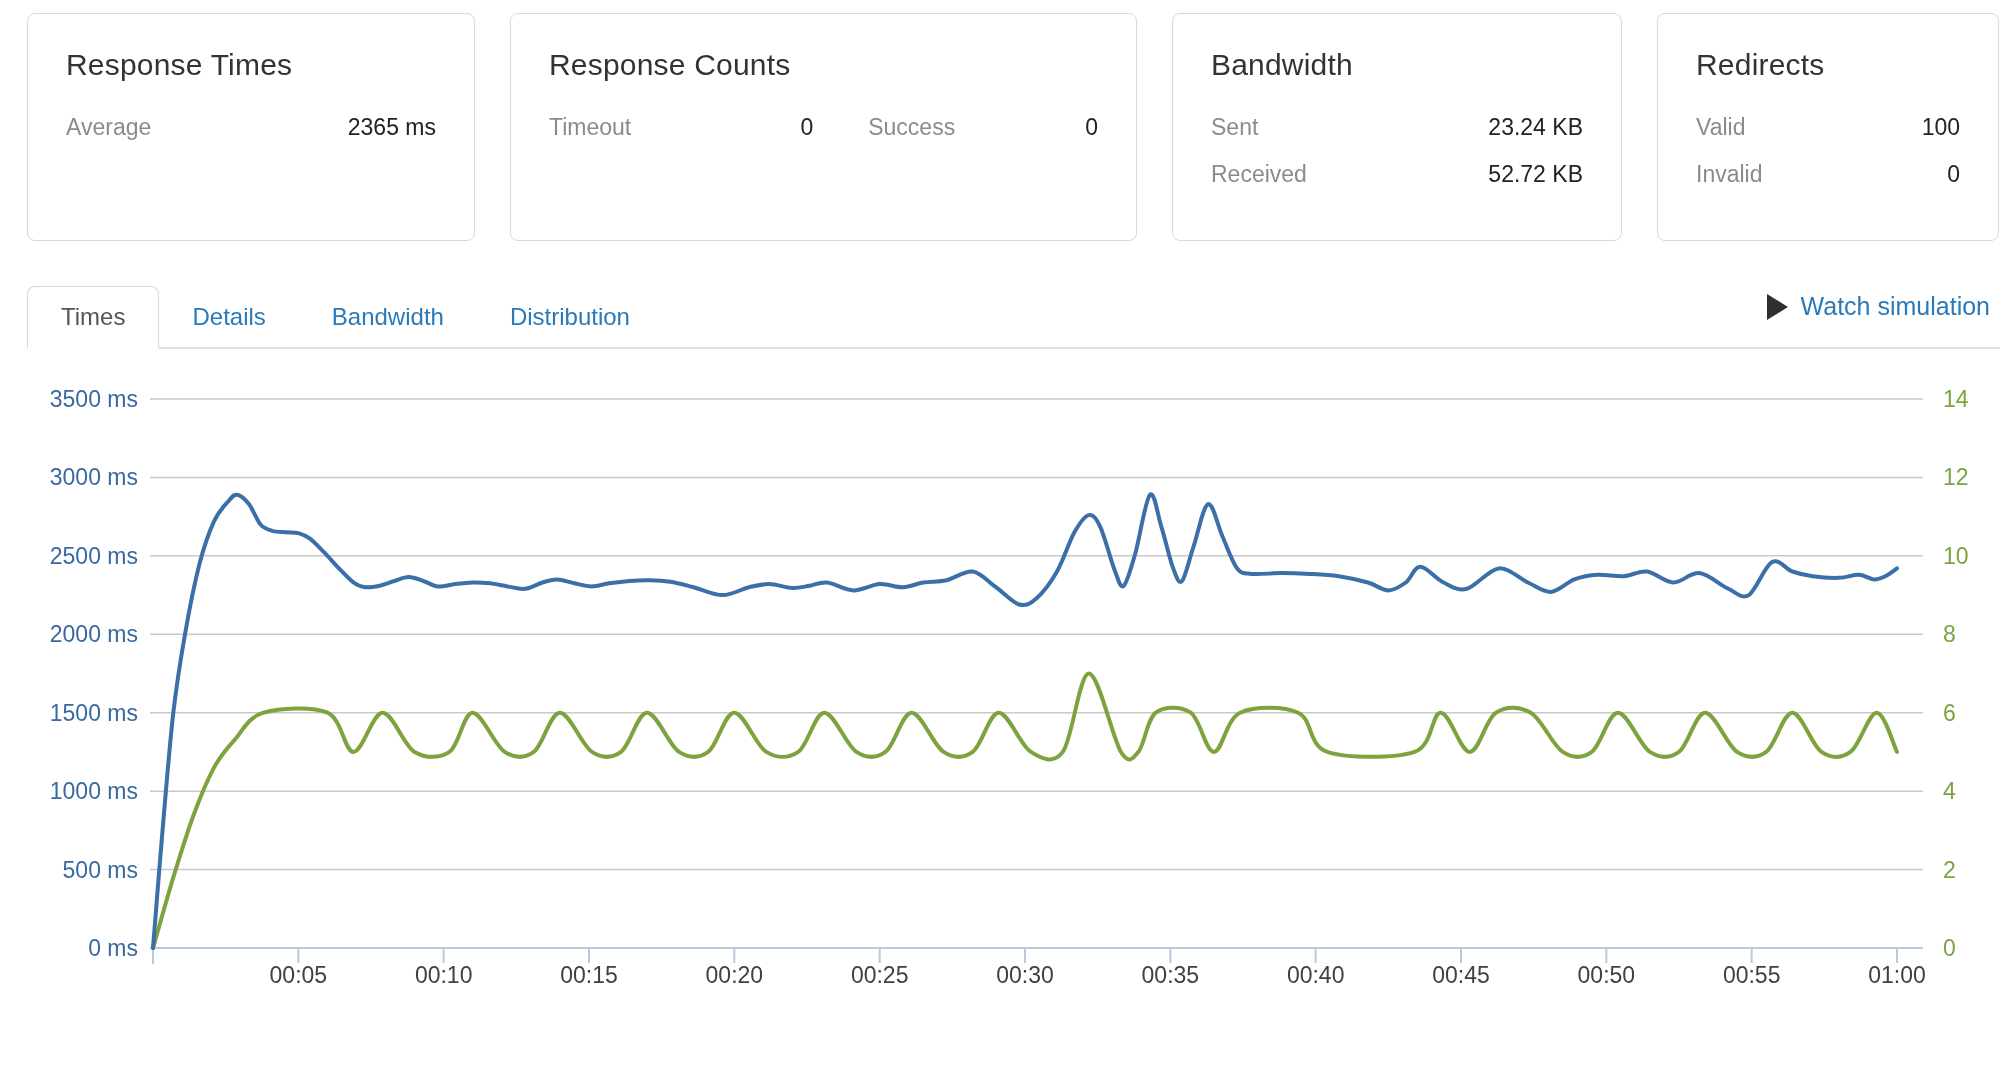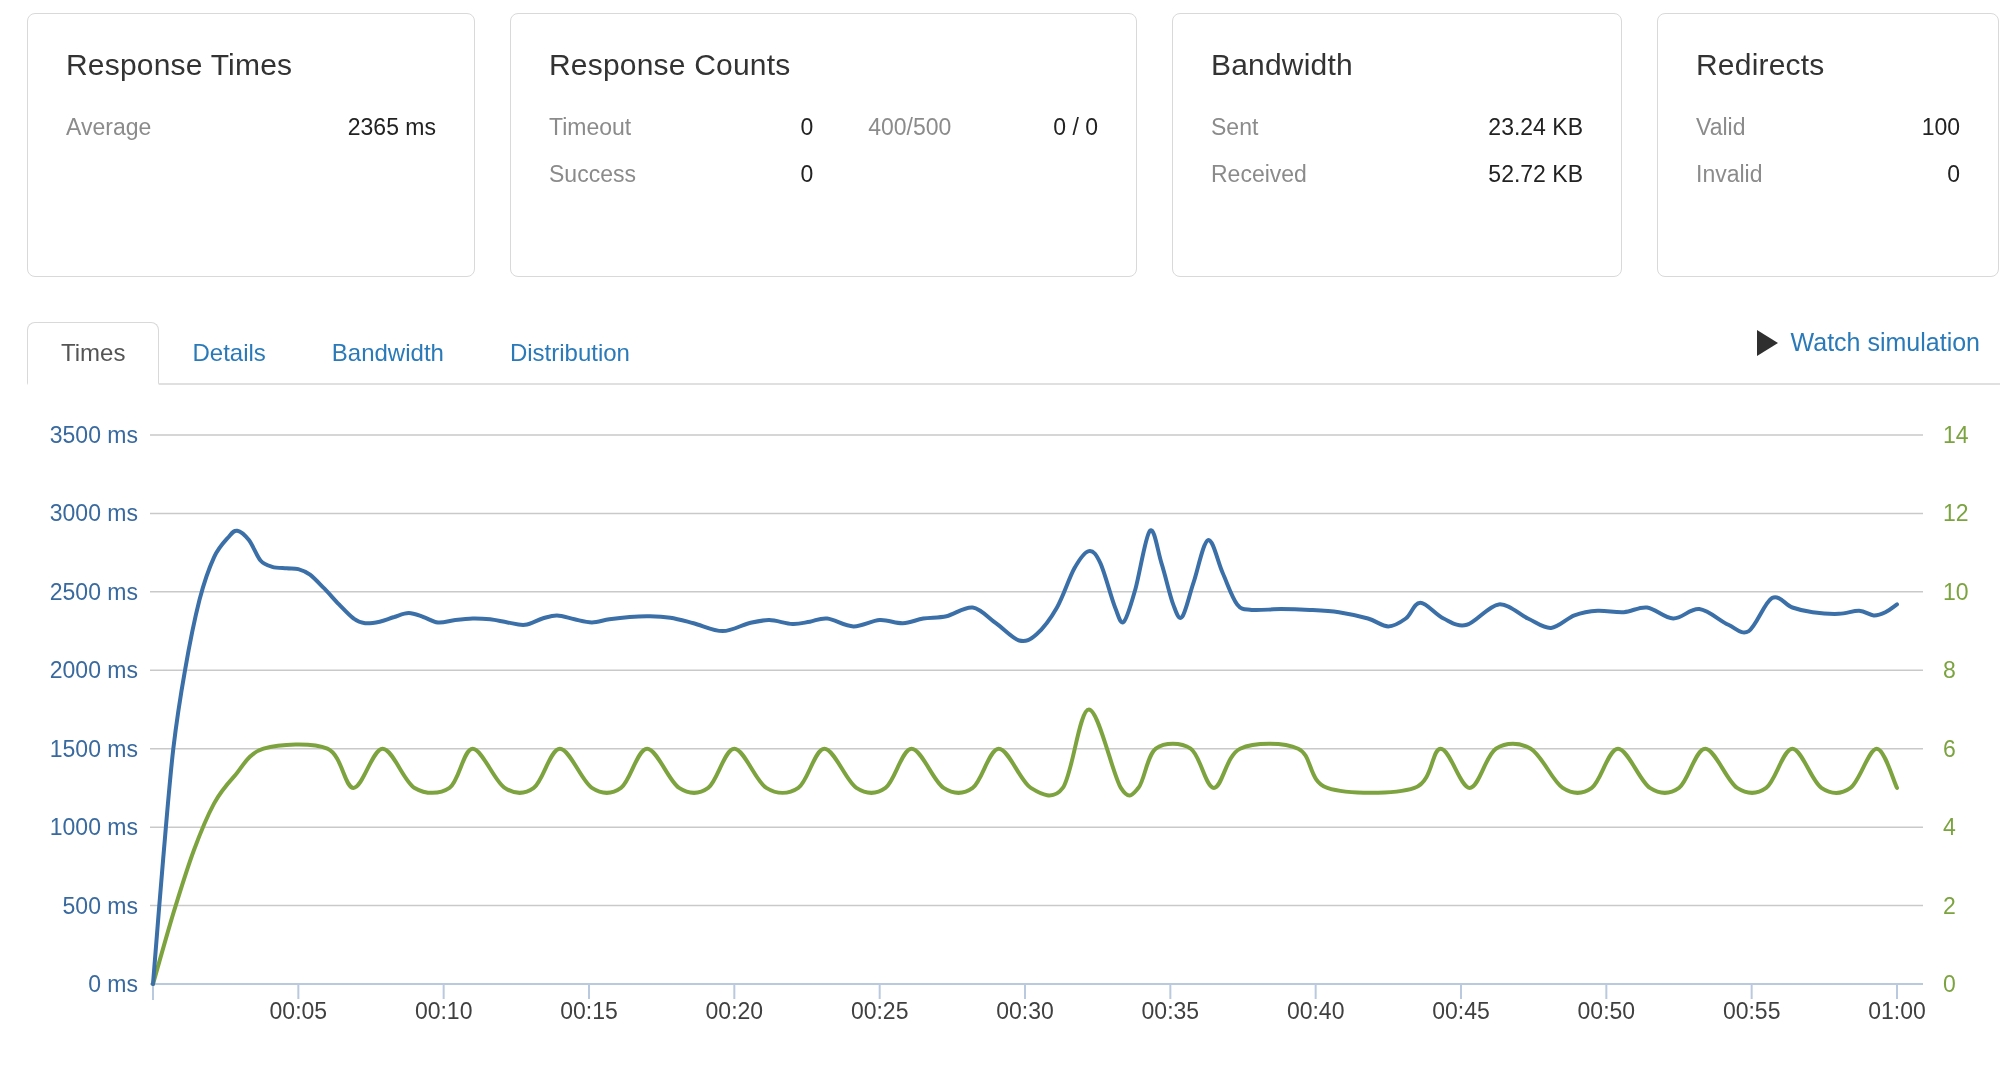--- a/index.html
+++ b/index.html
@@ -7,40 +7,40 @@
   body {
     width:2000px; height:1091px; overflow:hidden;
     font-family:"Liberation Sans", sans-serif;
     -webkit-font-smoothing:antialiased;
   }
 
   
   .stats-row { display:flex; gap:35px; padding:13px 27px 0 27px; }
   .card {
     background:#fff; border:1px solid #d9d9d9; border-radius:8px;
-    height:264px; padding:32px 38px 0 38px;
+    height:228px; padding:32px 38px 0 38px;
   }
   .card.w1 { flex:0 0 448px; }
   .card.w2 { flex:0 0 627px; }
   .card.w3 { flex:0 0 450px; }
   .card.w4 { flex:0 0 342px; }
   .card h2 {
     margin:0 0 20px 0; font-size:30px; font-weight:400; color:#333;
     letter-spacing:0.2px; line-height:38px;
   }
   .crow { display:flex; justify-content:space-between; align-items:baseline;
           font-size:23px; line-height:47px; }
   .crow .lbl { color:#8b8b8b; }
   .crow .val { color:#222; text-align:center; }
   .grid2 { display:grid; grid-template-columns:1.15fr 1fr; column-gap:55px; }
 
   
   .tab-bar {
     display:flex; align-items:flex-end;
-    margin:45px 0 0 27px; padding-right:20px;
+    margin:45px 0 0 27px; padding-right:10px;
     border-bottom:2px solid #e0e0e0;
   }
   .tab {
     font-size:24px; padding:16px 33px; cursor:pointer; background:transparent;
     border:none; color:#2a7ab9; text-decoration:none; display:inline-block;
   }
   .tab.active {
     color:#555; background:#fff;
     border:1px solid #d9d9d9; border-bottom:2px solid #ffffff;
     border-radius:8px 8px 0 0; margin-bottom:-2px;
@@ -78,24 +78,20 @@
       <span class="val">2365 ms</span>
     </div>
   </div>
 
   <div class="card w2">
     <h2>Response Counts</h2>
     <div class="grid2">
       <div class="crow">
         <span class="lbl">Timeout</span>
         <span class="val">0</span>
-      </div>
-      <div class="crow">
-        <span class="lbl">400/500</span>
-        <span class="val">0 / 0</span>
       </div>
       <div class="crow">
         <span class="lbl">Success</span>
         <span class="val">0</span>
       </div>
     </div>
   </div>
 
   <div class="card w3">
     <h2>Bandwidth</h2>

